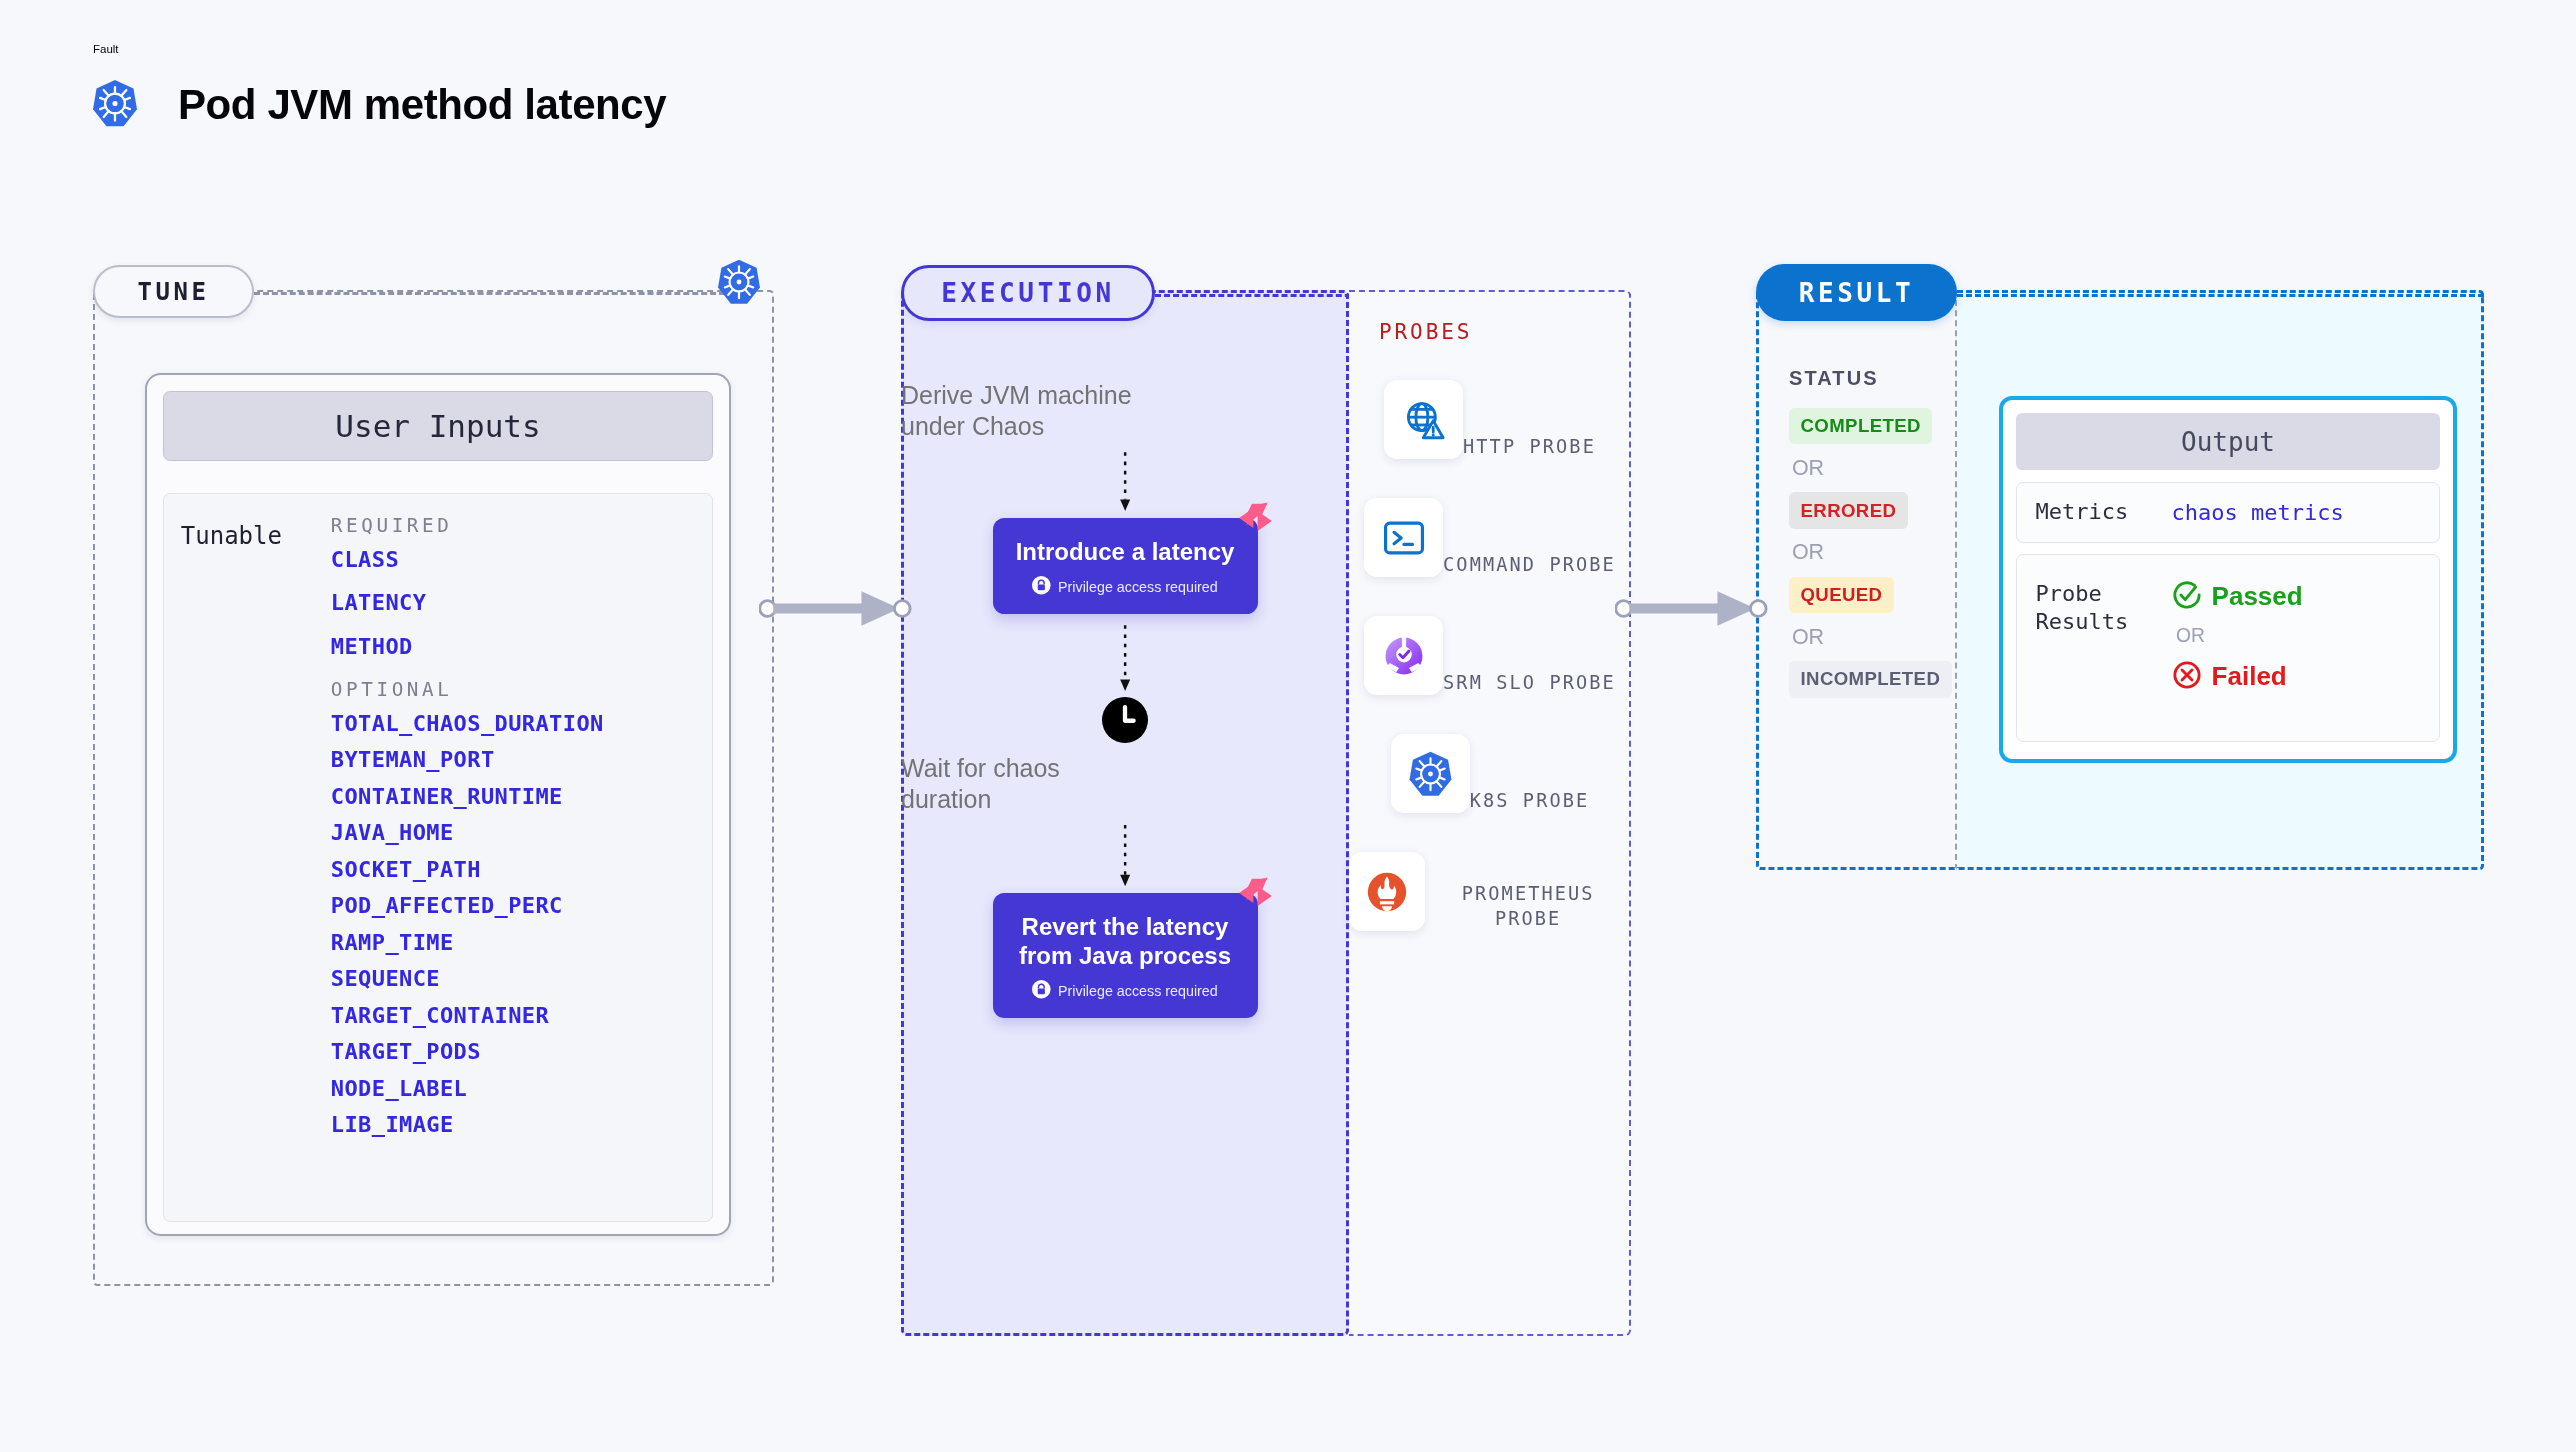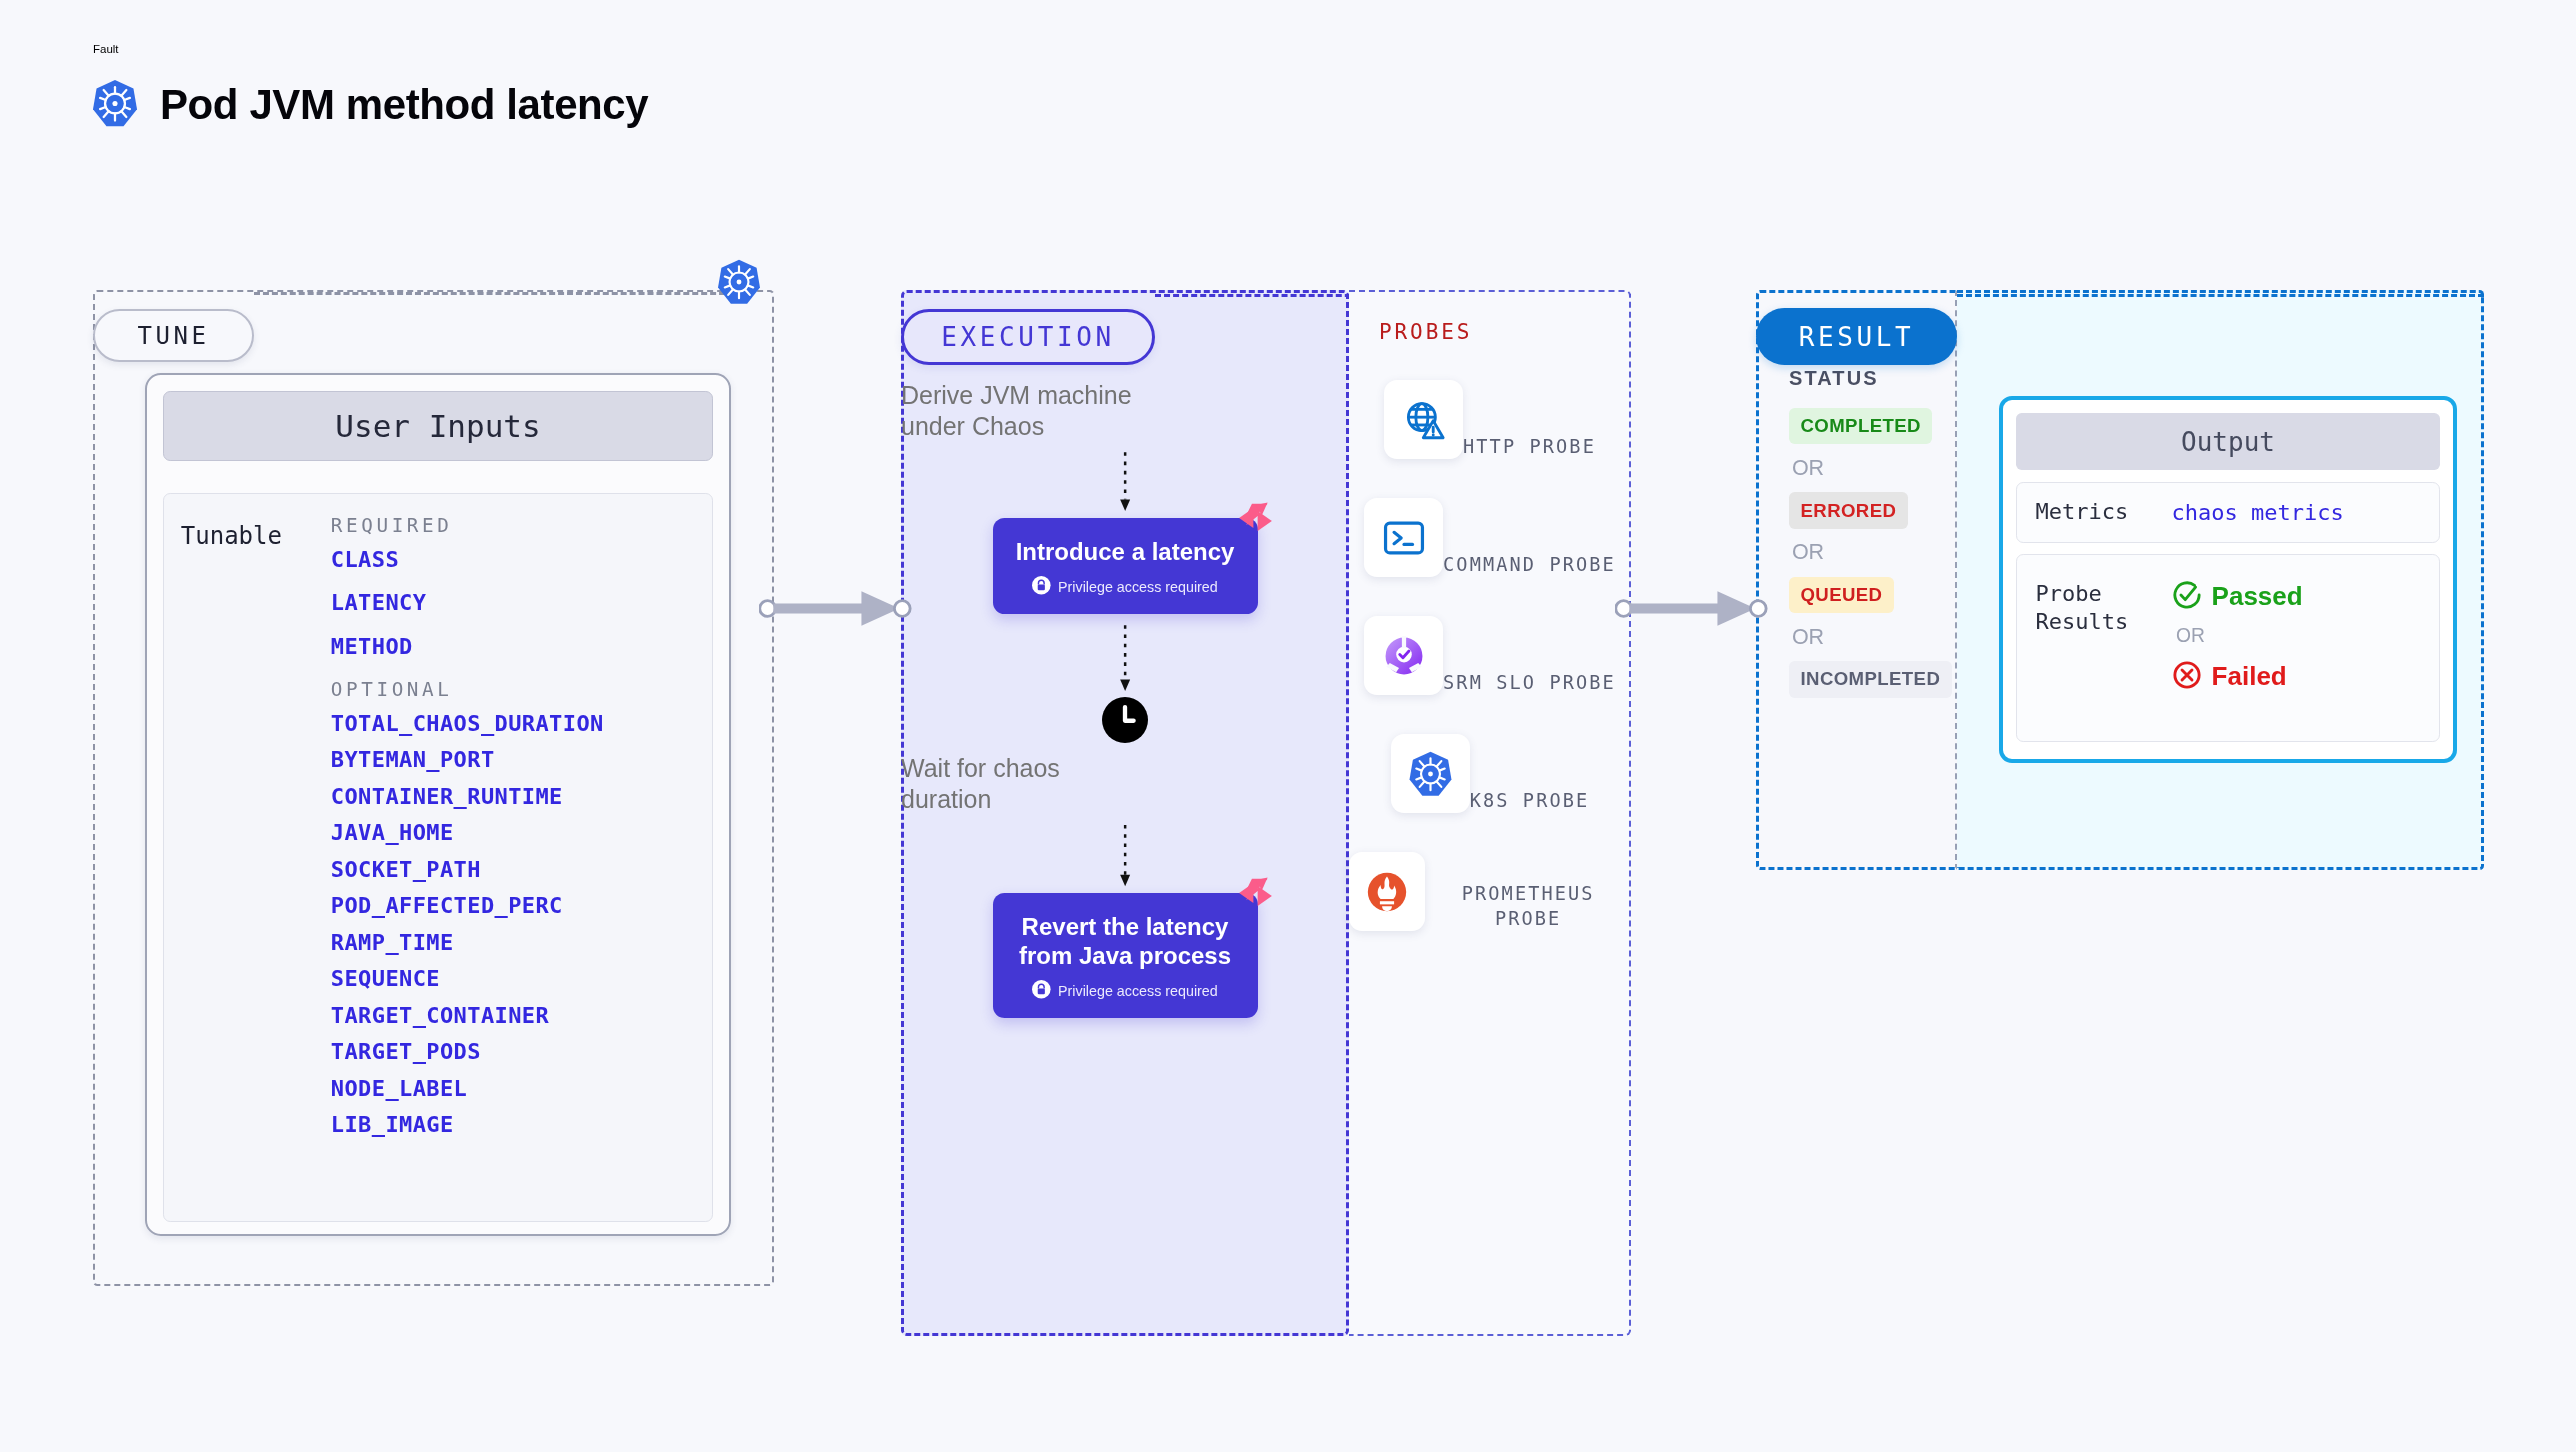--- a/index.html
+++ b/index.html
@@ -6,33 +6,33 @@
   body {
     width: 2576px; height: 1452px;
     background: #f7f8fc;
     font-family: "Liberation Sans", sans-serif;
     position: relative;
     overflow: hidden;
   }
 
   
   .header { position: absolute; left: 93px; top: 43px; }
-  .header-title-row { display: flex; align-items: center; gap: 23px; margin-top: 24px; }
+  .header-title-row { display: flex; align-items: center; gap: 41px; margin-top: 24px; }
   .header-title {
     font-size: 42px; font-weight: bold; color: #05050a;
     font-family: "Liberation Sans", sans-serif; letter-spacing: -0.4px;
   }
 
   
   .panel-label {
     position: absolute; z-index: 9;
     display: flex; align-items: center; justify-content: center;
     border-radius: 716px;
     font-family: "DejaVu Sans Mono", monospace;
-    font-weight: normal; letter-spacing: 3.6px; margin-top: 44px;
+    font-weight: bold; letter-spacing: 3.6px;
   }
   .label-tune {
     left: 93px; top: 265px; width: 161px; height: 53px;
     background: #f7f8fc; border: 2.9px solid #b9bccb; color: #1d2030;
     font-size: 24px; box-shadow: 0 2.9px 7.2px rgba(60,70,110,.10);
   }
   .label-exec {
     left: 901px; top: 265px; width: 254px; height: 56px;
     background: #e7e7fb; border: 3.6px solid #4437d4; color: #4437d4;
     font-size: 26px; box-shadow: 0 2.9px 8.6px rgba(60,70,190,.10);

